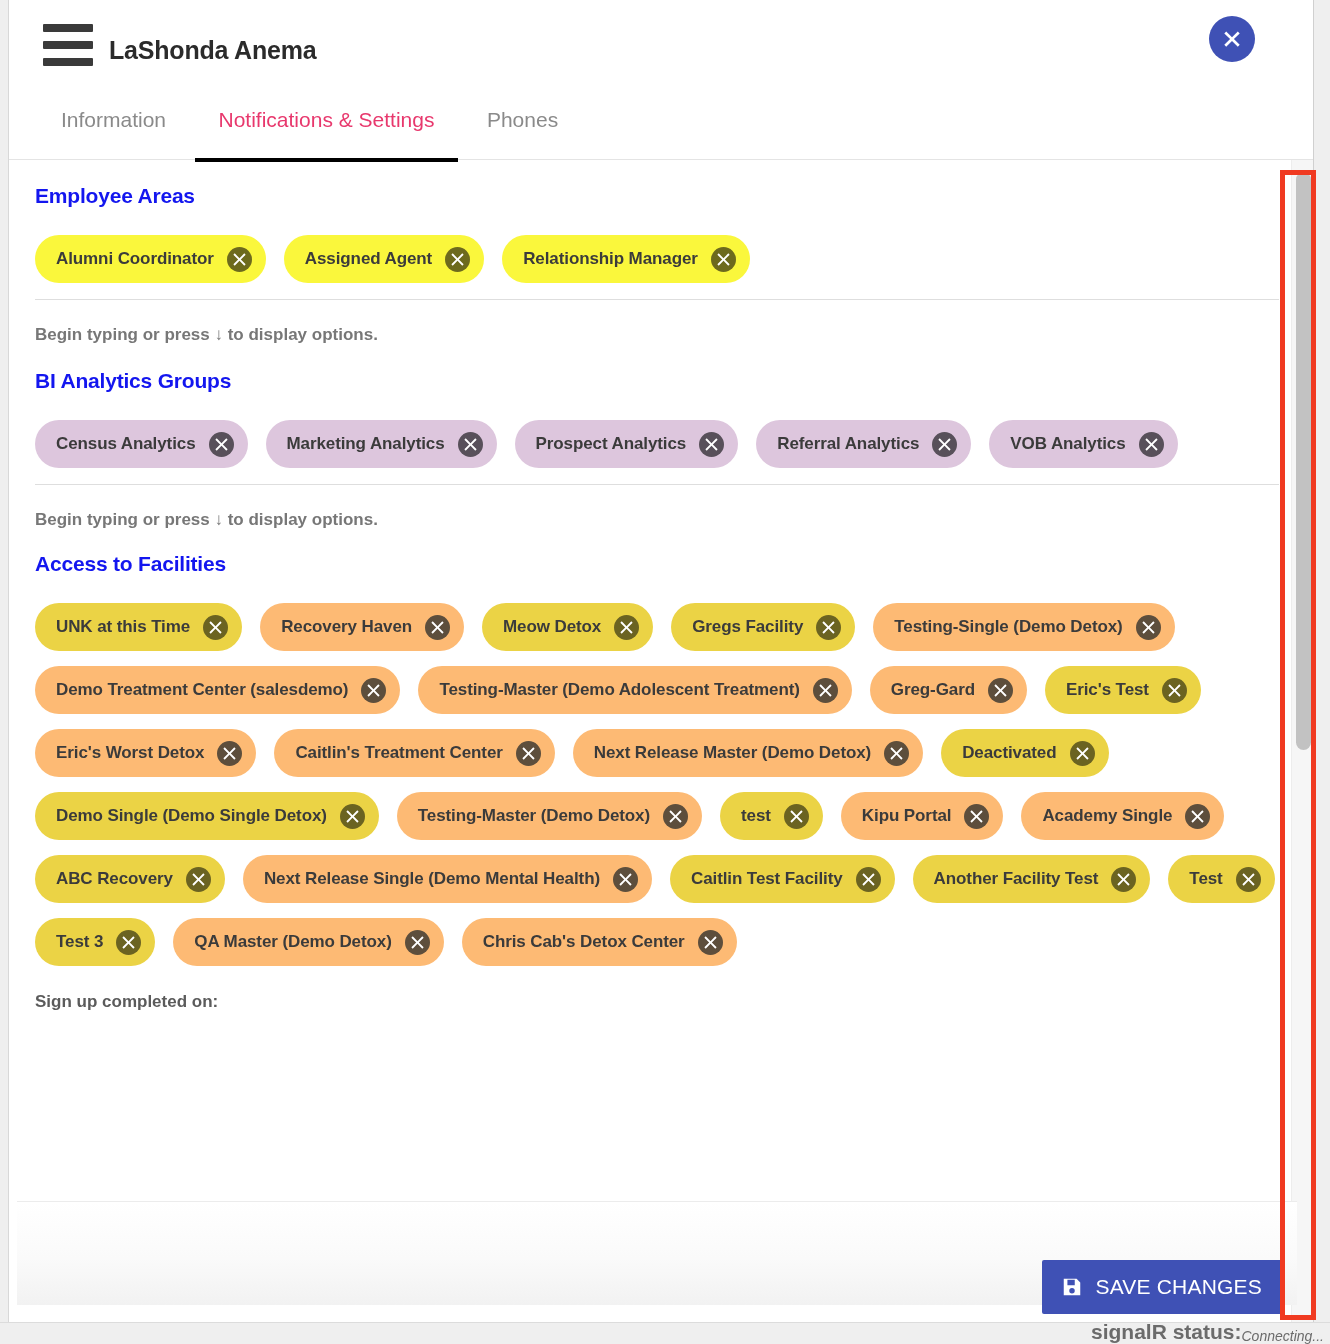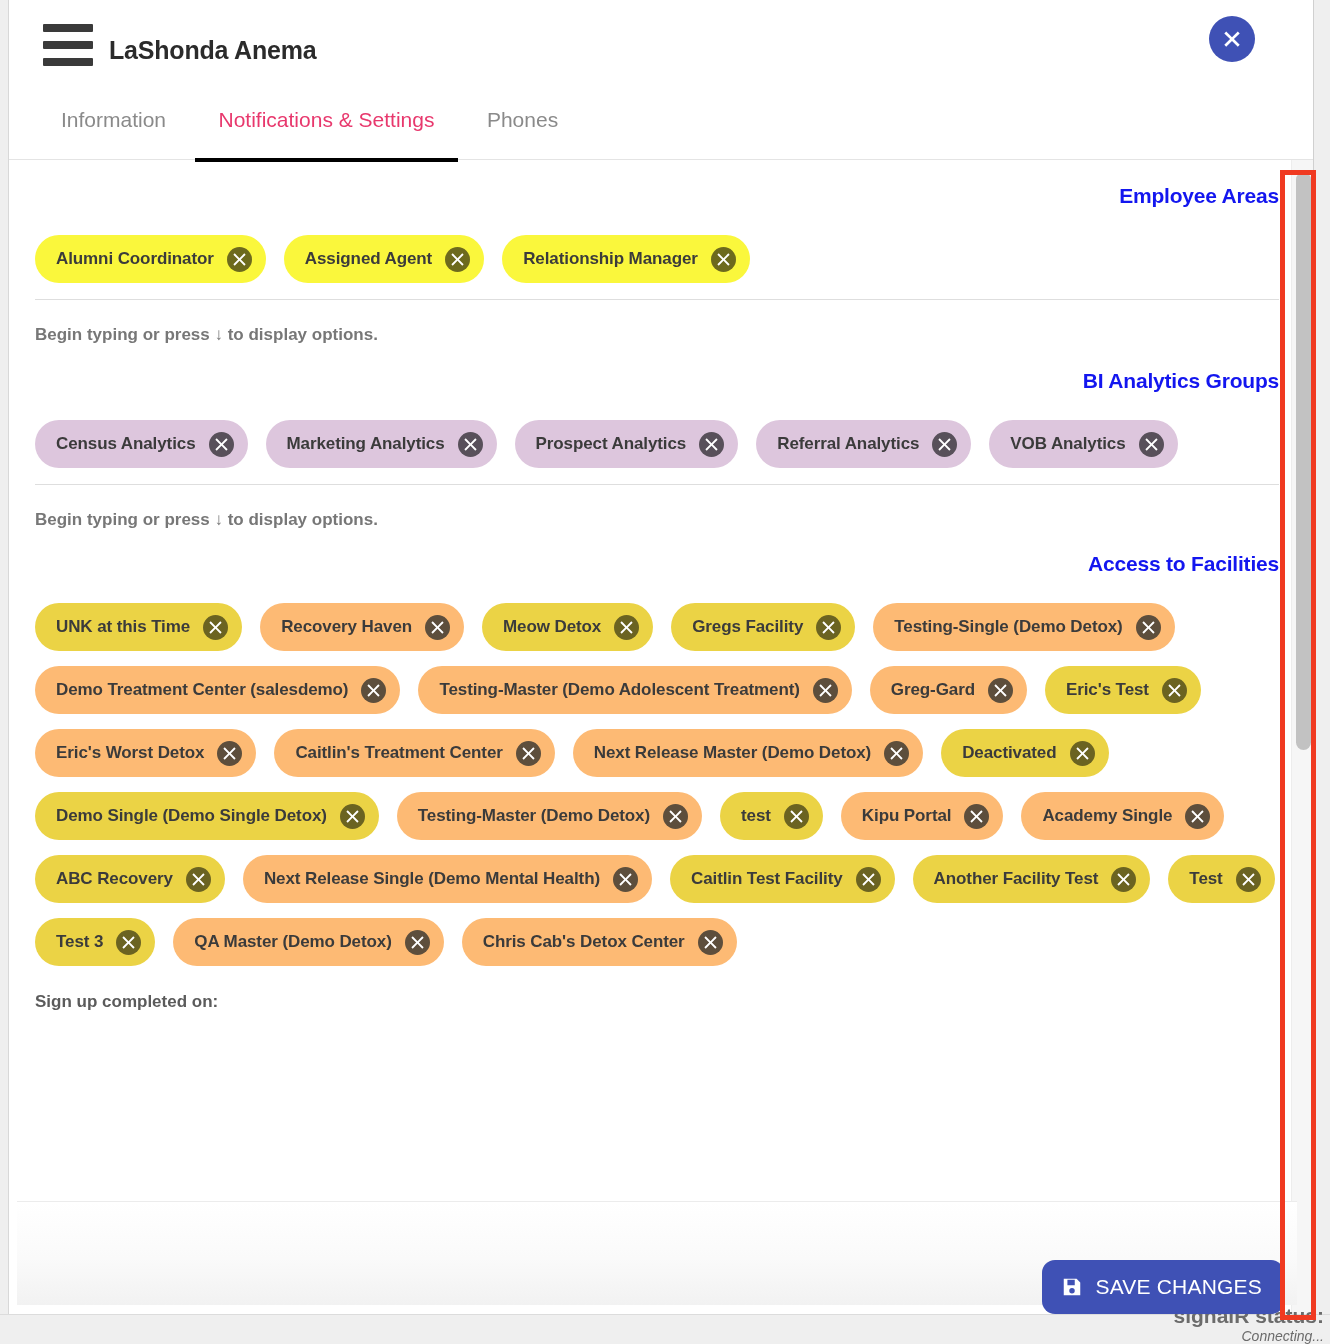--- a/index.html
+++ b/index.html
@@ -87,21 +87,20 @@
     position: relative;
     padding: 0 34px 0 26px;
     height: 1168px;
     overflow: hidden;
   }
   .section-title {
     color: #1316ef;
     font-size: 21px;
     font-weight: bold;
     letter-spacing: -0.2px;
-    text-align: right;
   }
   .sec-employee { padding-top: 24px; }
   .sec-bi { padding-top: 24px; }
   .sec-fac { padding-top: 22px; }
   .chips {
     display: flex;
     flex-wrap: wrap;
     gap: 15px 18px;
     padding-top: 27px;
   }
@@ -177,45 +176,44 @@
     background: linear-gradient(to bottom, #ffffff 0%, #fafafa 55%, #f2f2f2 100%);
     border-top: 1px solid #ececec;
     pointer-events: none;
   }
   .save-btn {
     position: absolute;
     right: 46px; bottom: 30px;
     background: #3f51b5;
     color: #ffffff;
     border: none;
-    border-radius: 13px;
+    border-radius: 2px;
     height: 54px;
     padding: 0 22px 0 19px;
     font-size: 21px;
     font-family: "Liberation Sans", sans-serif;
     letter-spacing: 0.2px;
     display: flex;
     align-items: center;
     gap: 12px;
     cursor: pointer;
     z-index: 30;
   }
   .save-btn svg { display: block; }
   
   .status-bar {
     position: absolute;
     left: 0; bottom: 0;
-    width: 1330px; height: 30px;
+    width: 1330px; height: 22px;
     background: #efefef;
     border-top: 1px solid #dcdcdc;
     display: flex;
     align-items: flex-end;
     justify-content: flex-end;
     padding-right: 6px;
-    flex-direction: column;
   }
   .status-bar .s-label {
     font-size: 21px; font-weight: bold; color: #6b6b6b;
   }
   .status-bar .s-value {
     font-size: 14px; font-style: italic; color: #6b6b6b; margin-left: 0;
   }
   
   .annotation {
     position: absolute;

